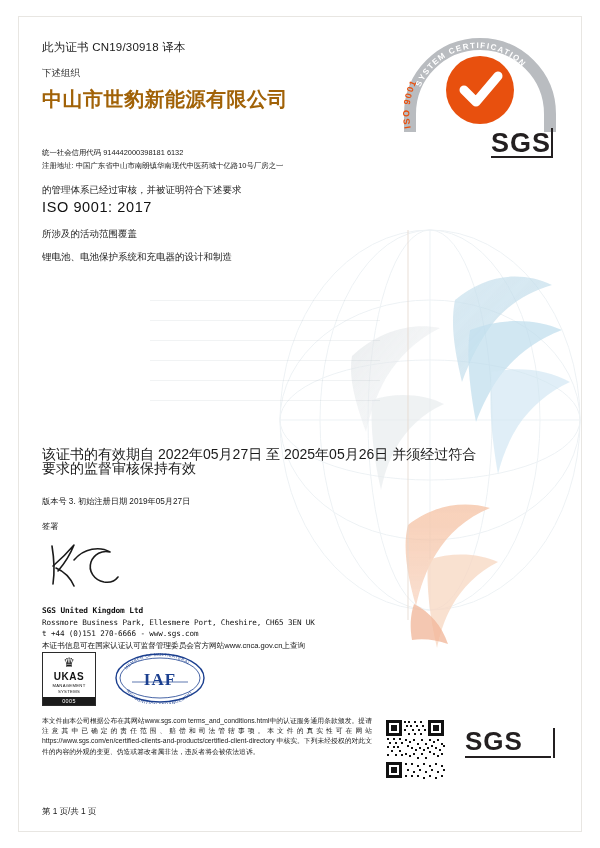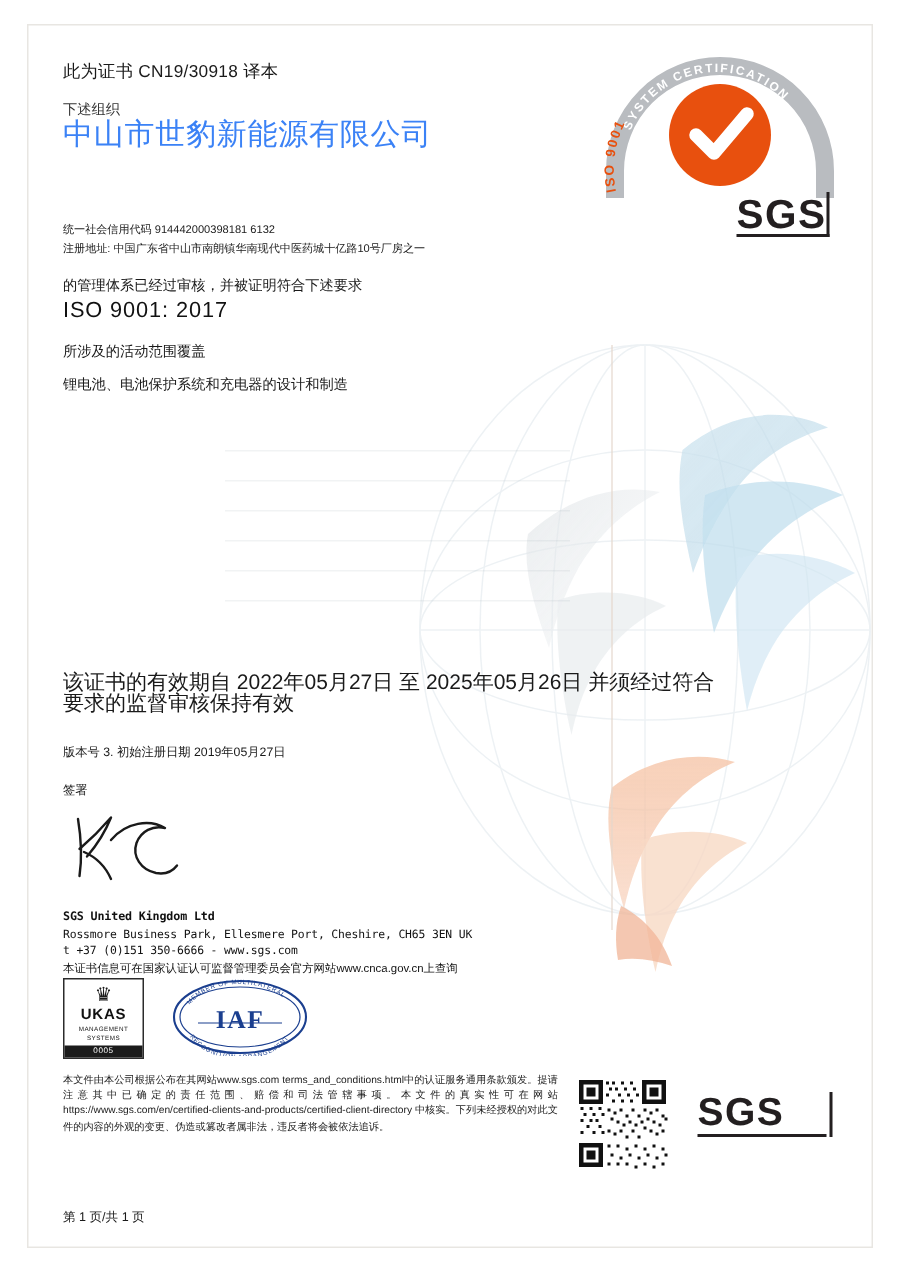--- a/index.html
+++ b/index.html
@@ -63,24 +63,24 @@
     left: 42px;
     top: 67px;
     font-size: 9.5px;
     color: #333333;
     font-family: Liberation Serif, serif;
   }
 
   .org-name {
     position: absolute;
     left: 42px;
-    top: 76px;
+    top: 86px;
     font-size: 20px;
-    font-weight: normal;
-    color: #3b82f6;
+    font-weight: bold;
+    color: #a16207;
     letter-spacing: 0.5px;
   }
 
   .info-block {
     position: absolute;
     left: 42px;
     top: 146px;
     width: 420px;
     font-size: 7.4px;
     line-height: 13px;
@@ -414,21 +414,21 @@
         <path d="M8 8 C10 20, 11 32, 9 46"></path>
         <path d="M9 28 C16 22, 24 14, 30 7 C26 17, 20 26, 14 33"></path>
         <path d="M12 30 C19 33, 26 39, 30 48"></path>
         <path d="M30 22 C40 10, 56 8, 66 14 C58 12, 50 16, 47 24 C44 33, 50 42, 60 44 C66 45, 71 43, 74 39"></path>
       </g>
     </svg>
 
     <div class="issuer">
       <div class="name">SGS United Kingdom Ltd</div>
       <div>Rossmore Business Park, Ellesmere Port, Cheshire, CH65 3EN  UK</div>
-      <div>t +37 (0)151 350-6666 - www.sgs.com</div>
+      <div>t +44 (0)151 270-6666 - www.sgs.com</div>
       <div class="cnca">本证书信息可在国家认证认可监督管理委员会官方网站www.cnca.gov.cn上查询</div>
     </div>
 
     <div class="ukas-mark">
       <div class="ukas-crown">♛</div>
       <div class="ukas-title">UKAS</div>
       <div class="ukas-sub">MANAGEMENT</div>
       <div class="ukas-sub">SYSTEMS</div>
       <div class="ukas-num">0005</div>
     </div>

